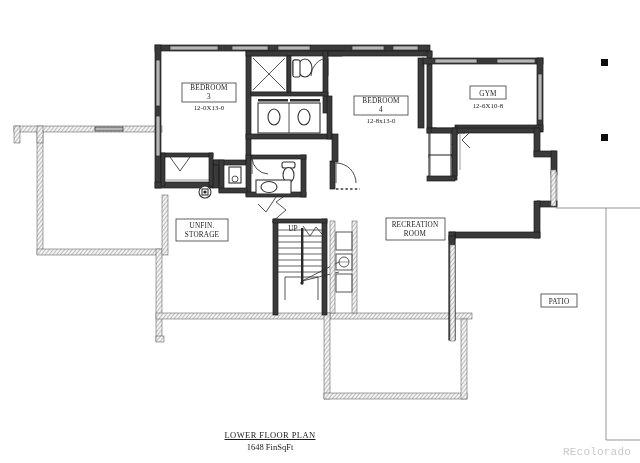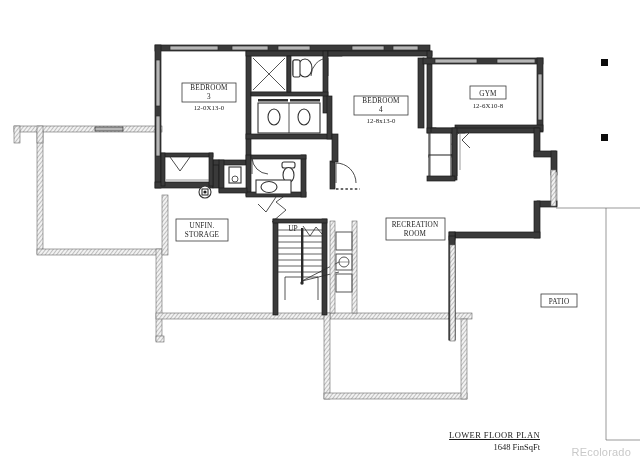--- a/index.html
+++ b/index.html
@@ -99,21 +99,21 @@
     font-family: "Liberation Serif", serif;
     font-size: 7.5px;
     fill: #1b1b1b;
     text-anchor: middle;
   }
   .title-block {
     position: absolute;
     left: 0;
     top: 430px;
     width: 540px;
-    text-align: right;
+    text-align: center;
   }
   .plan-title {
     font-family: "Liberation Serif", serif;
     font-size: 8.5px;
     color: #1b1b1b;
     letter-spacing: 0.4px;
     text-decoration: underline;
     display: block;
     line-height: 11px;
   }
@@ -122,21 +122,21 @@
     font-size: 8.5px;
     font-weight: normal;
     color: #1b1b1b;
     display: block;
     line-height: 12px;
   }
   .watermark {
     position: absolute;
     right: 9px;
     bottom: 5px;
-    font-family: Liberation Sans, sans-serif;
+    font-family: Liberation Mono, monospace;
     font-size: 11px;
     color: #c9c9c9;
     letter-spacing: 0.2px;
   }
   .marker-square {
     position: absolute;
     width: 7px;
     height: 7px;
     background: #0c0c0c;
   }

